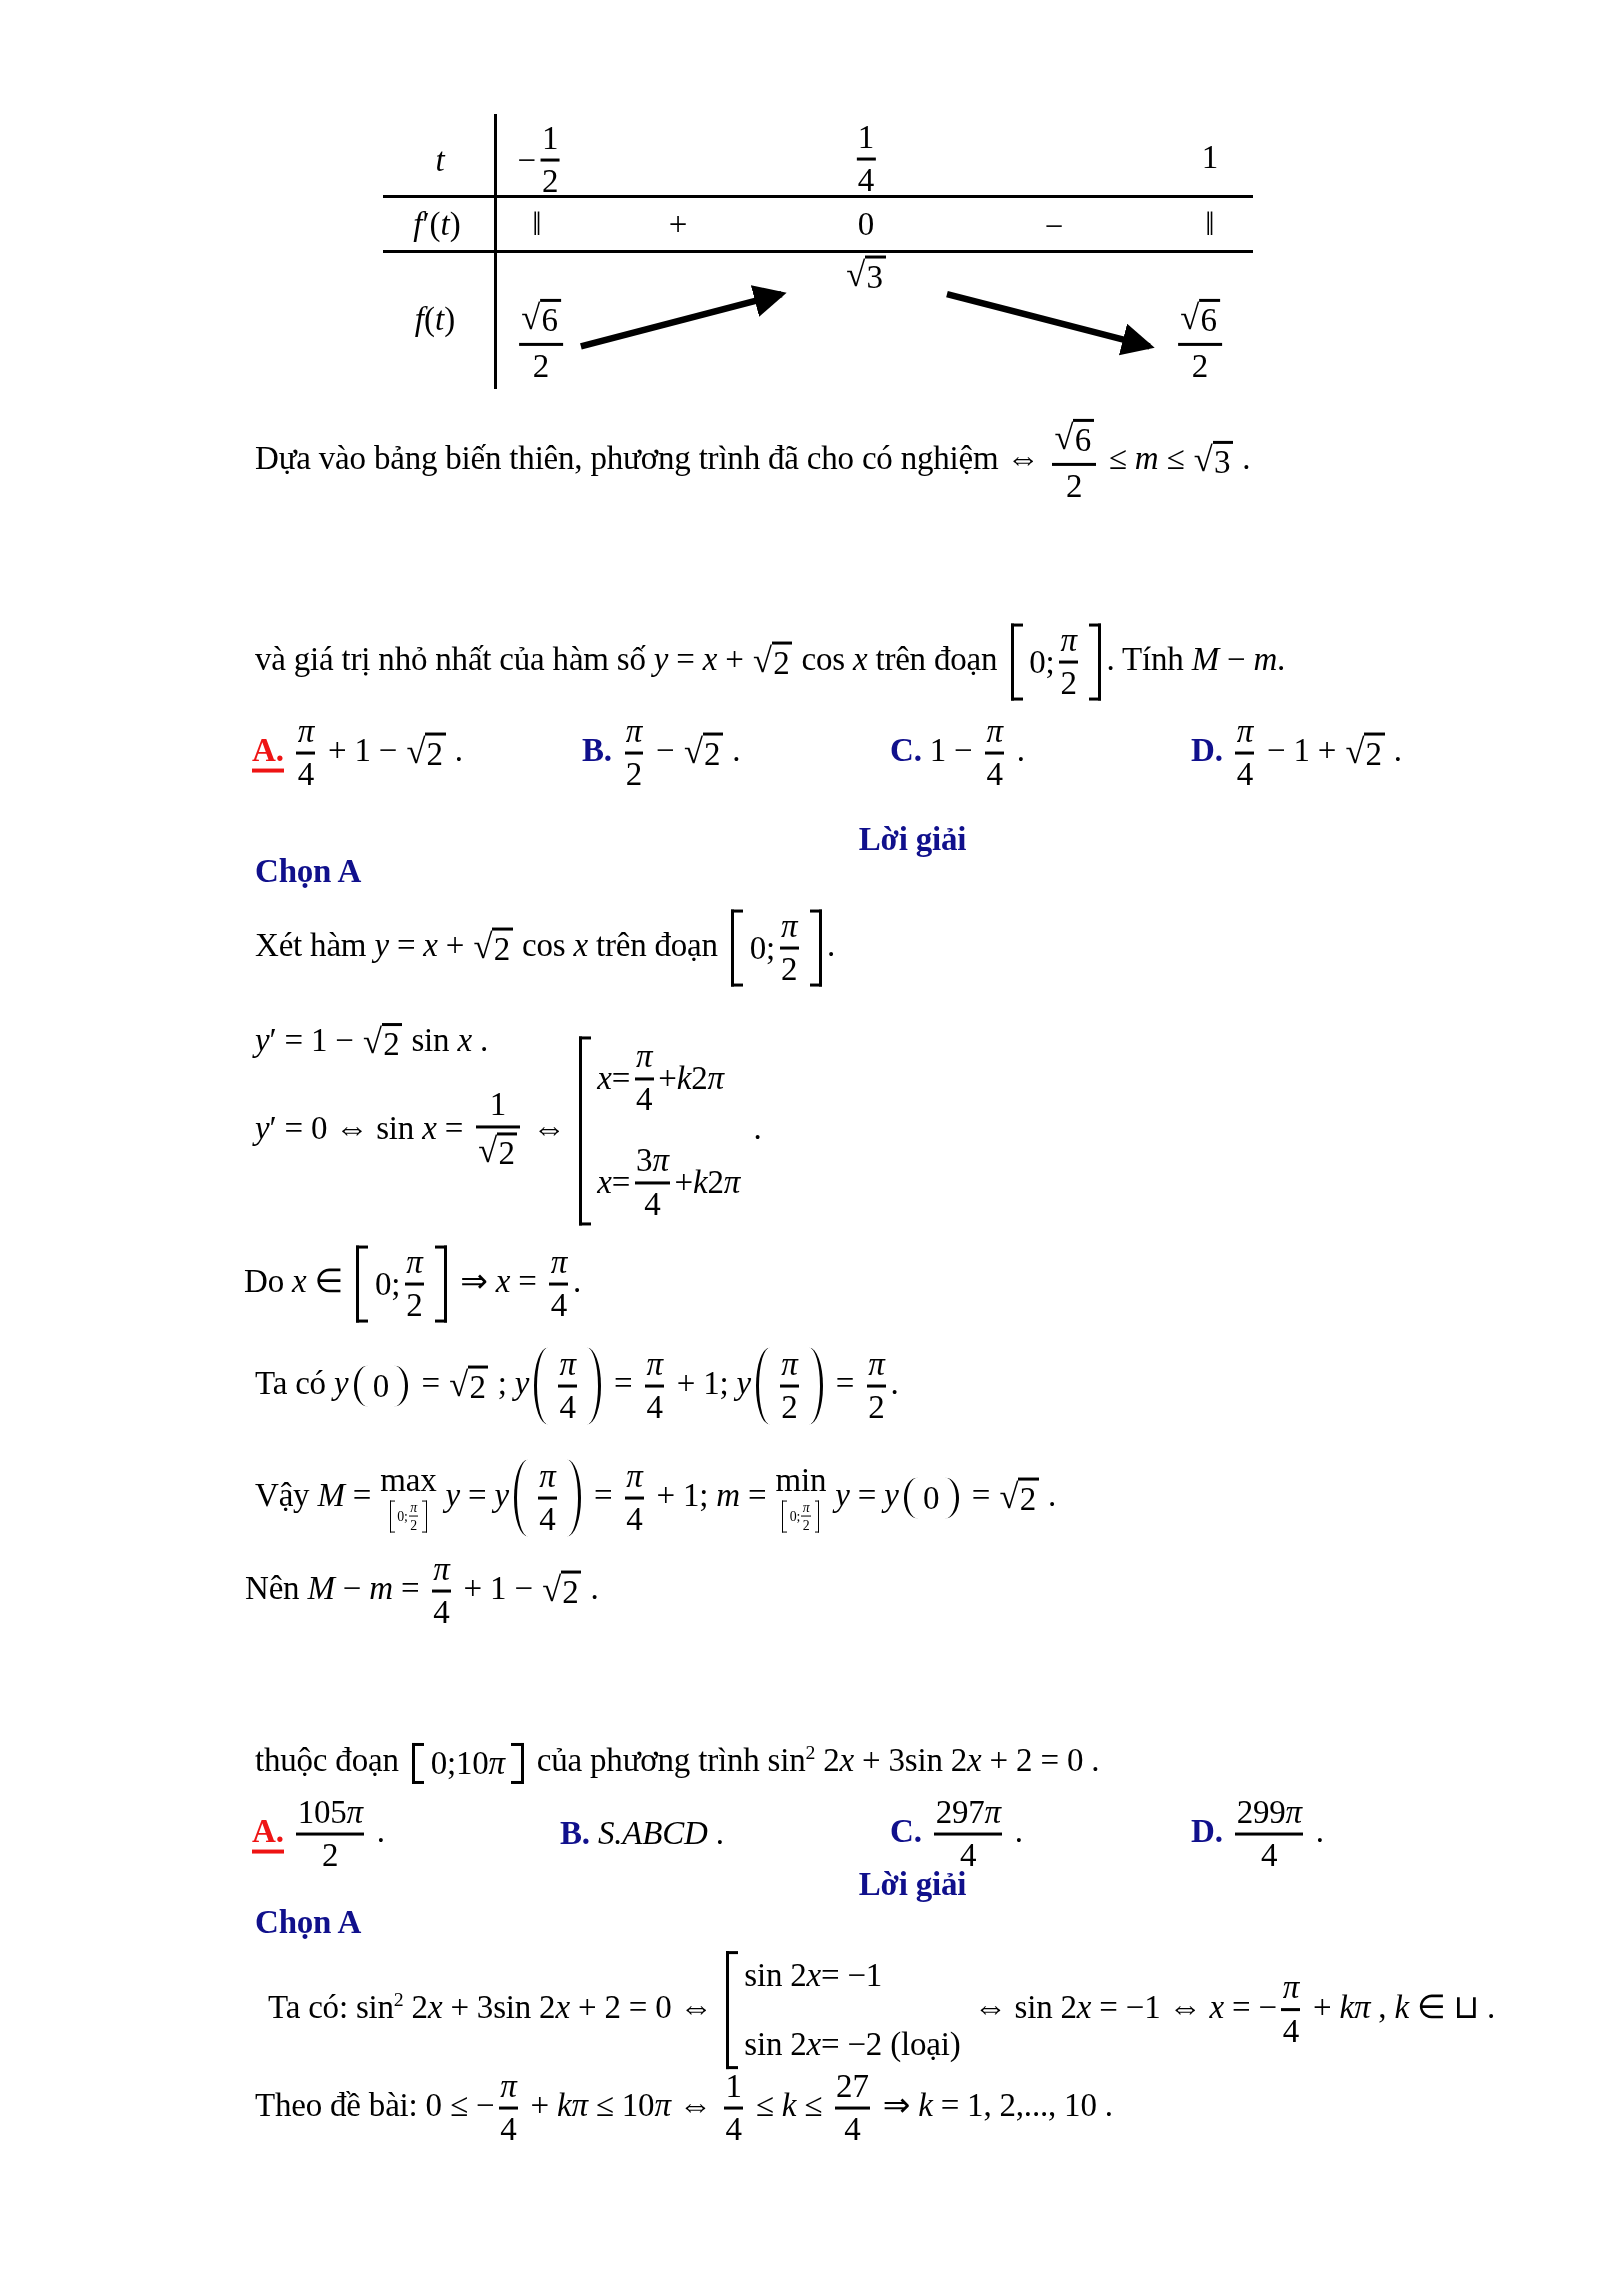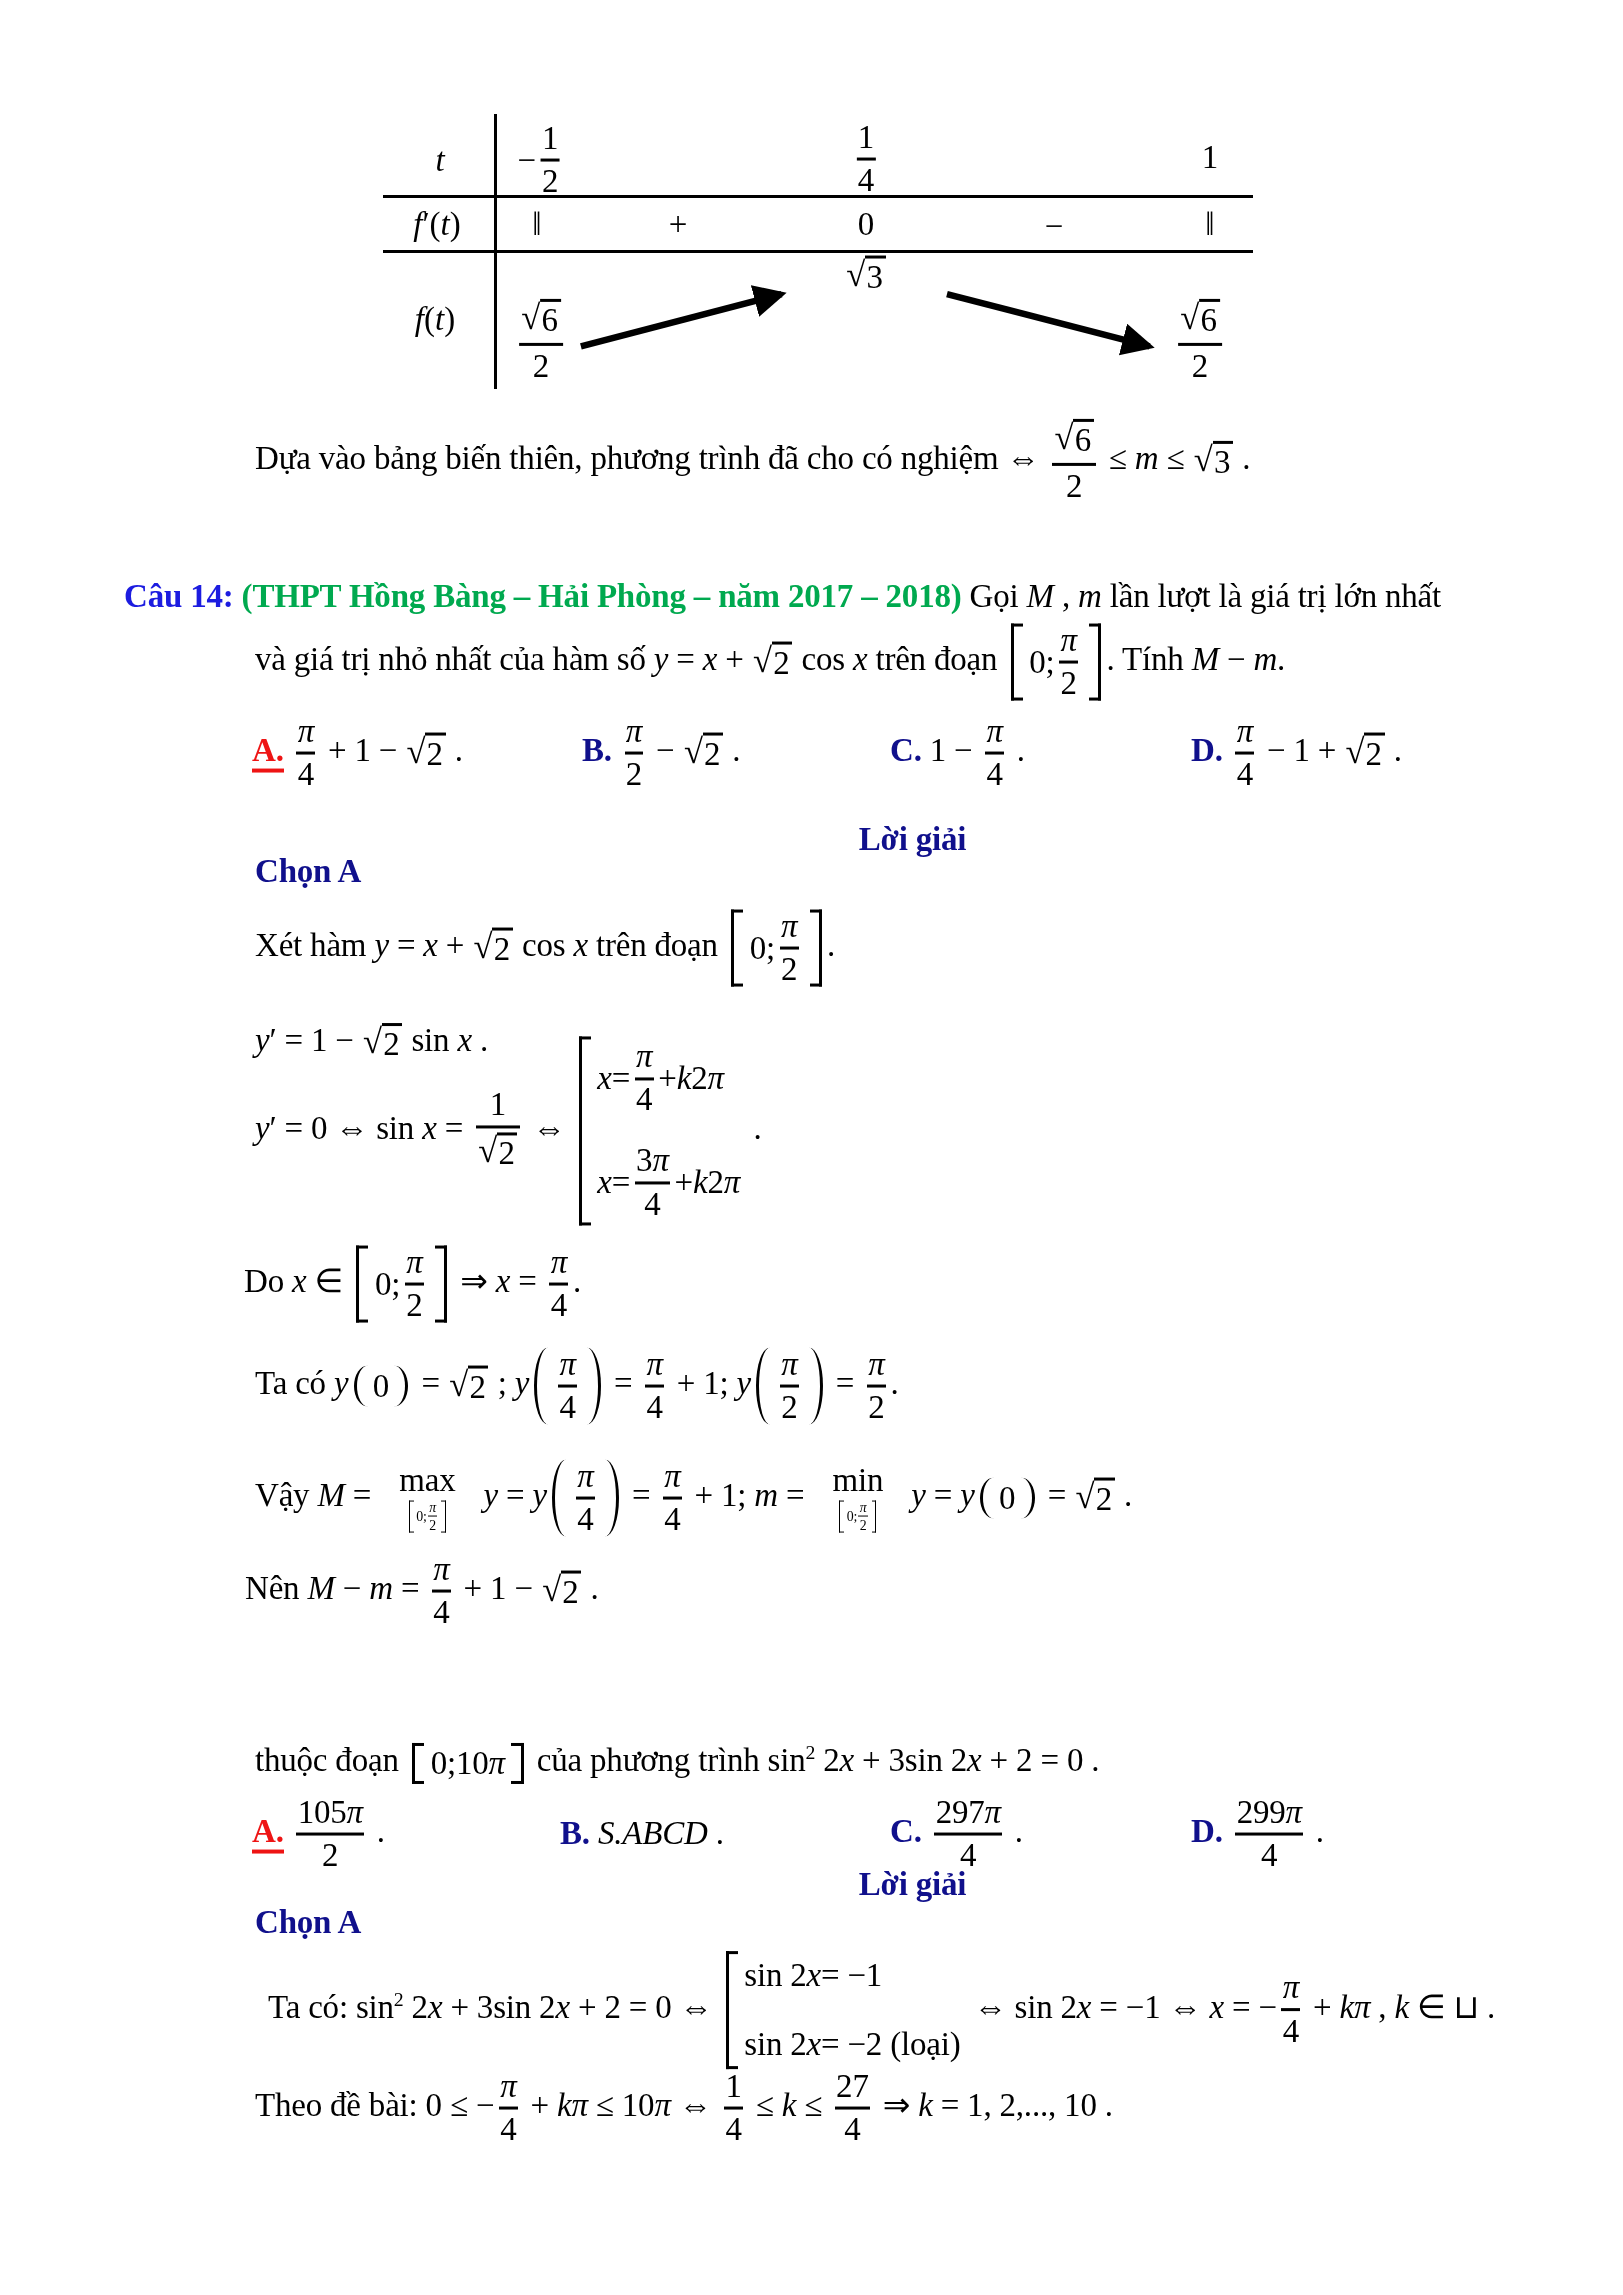--- a/index.html
+++ b/index.html
@@ -23,21 +23,21 @@
   .sgn{line-height:1.05;font-size:1.05em;}
   .rad{border-top:3.3px solid #000;line-height:1.15;padding:0 2.6px 0 1.3px;}
   .bk{display:inline-flex;align-items:center;vertical-align:middle;margin:0 5.2px;}
   .bkm{display:inline-flex;align-items:center;}
   .bko{align-self:stretch;width:9.2px;border:3.3px solid #000;border-right:none;margin-right:6.5px;}
   .bkc{align-self:stretch;width:9.2px;border:3.3px solid #000;border-left:none;margin-left:6.5px;}
   .po{align-self:stretch;width:11px;border-left:3.3px solid #000;border-top-left-radius:100% 50%;border-bottom-left-radius:100% 50%;margin-right:5.2px;}
   .pc{align-self:stretch;width:11px;border-right:3.3px solid #000;border-top-right-radius:100% 50%;border-bottom-right-radius:100% 50%;margin-left:5.2px;}
   .cscol{display:inline-flex;flex-direction:column;gap:27.5px;align-items:flex-start;padding:3.9px 0;}
   .csrow{display:flex;align-items:center;white-space:nowrap;}
-  .und{display:inline-flex;flex-direction:column;align-items:center;vertical-align:middle;margin:0 20px;justify-content:space-between;}
+  .und{display:inline-flex;flex-direction:column;align-items:center;vertical-align:middle;margin:0 1px;justify-content:space-between;}
   .ub{line-height:1;}
   .us{font-size:0.42em;margin-top:3.9px;line-height:1;}
   .us .bko{border-width:1.3px;width:3.9px;margin-right:2.6px;}
   .us .bkc{border-width:1.3px;width:3.9px;margin-left:2.6px;}
   .us .fbar{border-top-width:1.3px;margin:1.3px 0;}
   .us .frac{margin:0 1.3px;}
   .sup{font-size:0.6em;vertical-align:0.6em;line-height:0;}
   
   .bbt{position:absolute;left:353px;top:98px;width:916px;height:353px;}
   .vline{position:absolute;left:141px;top:15.7px;width:2.6px;height:275px;background:#000;}
@@ -131,24 +131,20 @@
             <span class="rad">6</span>
           </span>
         </span>
         <span class="fbar"></span>
         <span class="fd">2</span>
       </span> ≤ <span class="it">m</span> ≤ <span class="sqrt">
         <span class="sgn">√</span>
         <span class="rad">3</span>
       </span> .</div>
 
-  <div class="line" style="left:124px;top:597px">
-    <span class="qnum">Câu 14:</span>
-    <span class="qsrc">(THPT Hồng Bàng – Hải Phòng – năm 2017 – 2018)</span><span> Gọi <span class="it">M</span> , <span class="it">m</span> lần lượt là giá trị lớn nhất</span>
-  </div>
   <div class="line" style="left:255px;top:662px">và giá trị nhỏ nhất của hàm số  <span class="it">y</span> = <span class="it">x</span> + <span class="sqrt">
         <span class="sgn">√</span>
         <span class="rad">2</span>
       </span> cos <span class="it">x</span>  trên đoạn <span class="bk">
         <span class="bko"></span>
         <span class="bkm">0; <span class="frac">
             <span class="fn">
               <span class="it">π</span>
             </span>
             <span class="fbar"></span>

